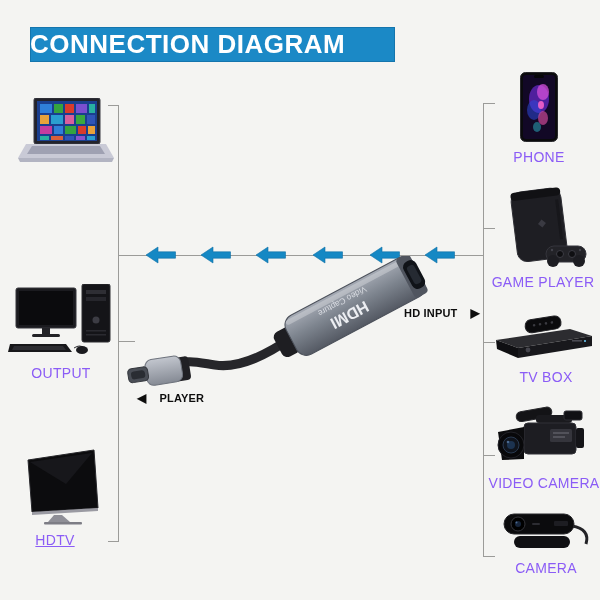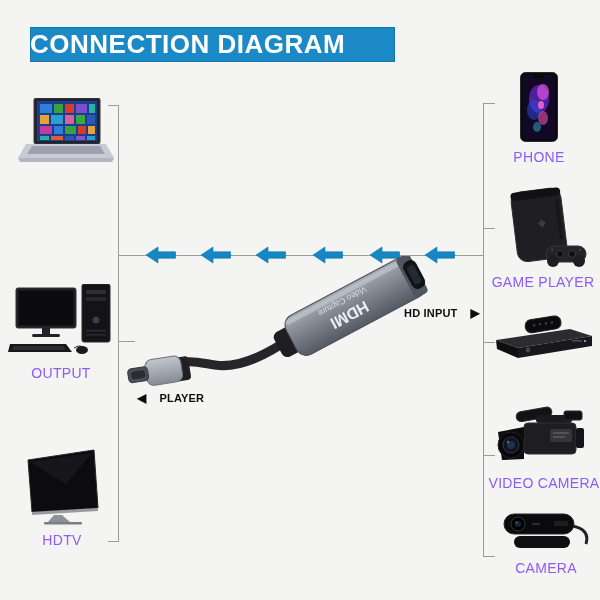--- a/index.html
+++ b/index.html
@@ -137,21 +137,21 @@
 
   <div class="dev" style="left:24px;top:448px;">
     <svg width="80" height="82" viewBox="0 0 80 82">
       <polygon points="4,12 70,2 74,60 8,64" fill="#0c0c0e" stroke="#26262a"></polygon>
       <polygon points="6,14 68,5 42,36" fill="#17171b"></polygon>
       <polygon points="8,64 74,60 74,63 8,67" fill="#9a9aa2"></polygon>
       <polygon points="30,67 38,67 46,74 24,74" fill="#8f8f97"></polygon>
       <rect x="20" y="74" width="38" height="2.5" rx="1" fill="#7d7d85"></rect>
     </svg>
   </div>
-  <div class="dev-label" style="left:17px;top:532px;width:90px;">HDTV</div>
+  <div class="dev-label" style="left:10px;top:532px;width:90px;text-decoration:underline;">HDTV</div>
 
   <div class="dev" style="left:520px;top:72px;">
     <svg width="38" height="70" viewBox="0 0 38 70">
       <rect x="0.5" y="0.5" width="37" height="69" rx="5" fill="#0a0a0c" stroke="#2a2a2e"></rect>
       <rect x="3" y="3" width="32" height="64" rx="3" fill="#120826"></rect>
       <ellipse cx="19" cy="27" rx="10" ry="14" fill="#6a2bd0" opacity="0.7"></ellipse>
       <ellipse cx="23" cy="20" rx="6" ry="8" fill="#d44fd9" opacity="0.75"></ellipse>
       <ellipse cx="14" cy="38" rx="7" ry="10" fill="#2b49d9" opacity="0.55"></ellipse>
       <ellipse cx="23" cy="46" rx="5" ry="7" fill="#d94f9f" opacity="0.65"></ellipse>
       <ellipse cx="17" cy="55" rx="4" ry="5" fill="#30c9d9" opacity="0.45"></ellipse>
@@ -192,20 +192,21 @@
           <circle cx="60" cy="10" r="1.3" fill="#3a3a40"></circle>
       </g>
       <polygon points="4,26 78,15 100,22 26,34" fill="#2c2c30"></polygon>
       <polygon points="4,26 26,34 26,44 5,35" fill="#0f0f12"></polygon>
       <polygon points="26,34 100,22 100,32 26,44" fill="#18181c"></polygon>
       <circle cx="36" cy="36" r="2.4" fill="#44444c"></circle>
       <rect x="80" y="26" width="10" height="1.6" fill="#4a4a52"></rect>
       <circle cx="93" cy="27" r="1" fill="#6fd0ff"></circle>
     </svg>
   </div>
+  <div class="dev-label" style="left:496px;top:369px;width:100px;">TV BOX</div>
 
   <div class="dev" style="left:496px;top:402px;">
     <svg width="92" height="72" viewBox="0 0 92 72">
       <g transform="rotate(-10 40 12)">
         <rect x="20" y="7" width="36" height="10" rx="5" fill="#131316" stroke="#28282c"></rect>
       </g>
       <rect x="40" y="13" width="36" height="8" rx="3" fill="#1a1a1e"></rect>
       <rect x="68" y="9" width="18" height="9" rx="2" fill="#101014" stroke="#2a2a30"></rect>
       <rect x="28" y="21" width="52" height="31" rx="4" fill="#1d1d22" stroke="#303036"></rect>
       <rect x="54" y="27" width="22" height="13" rx="1.5" fill="#35353c"></rect>

